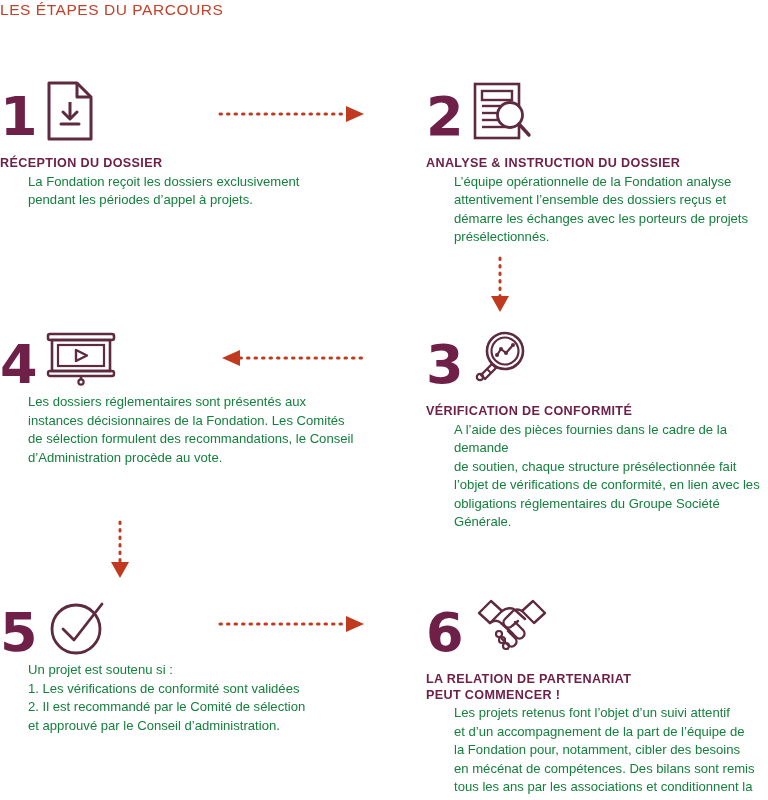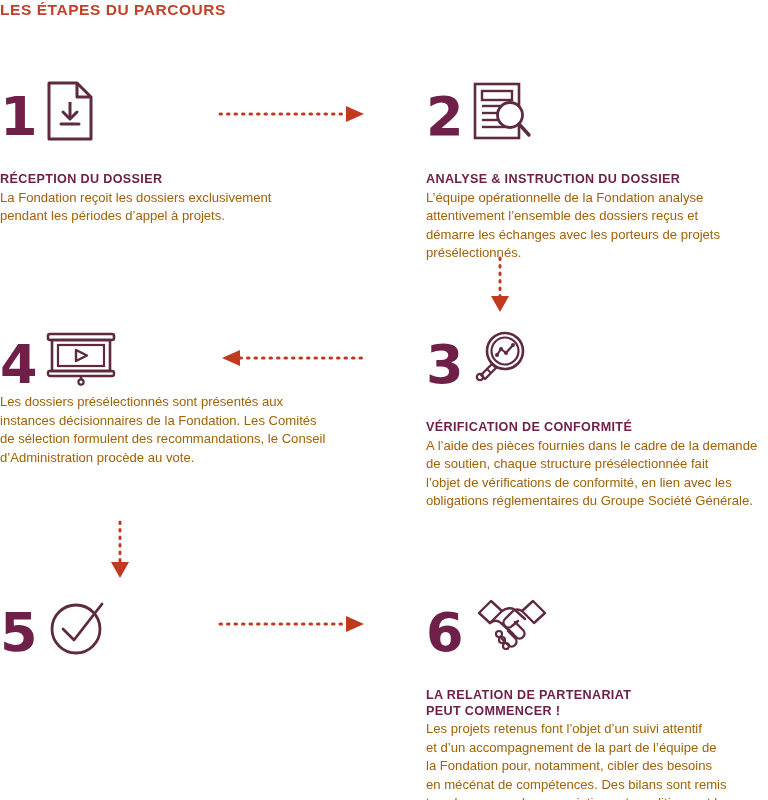--- a/index.html
+++ b/index.html
@@ -14,21 +14,21 @@
     font-family: "Liberation Sans", sans-serif;
     overflow: hidden;
   }
 
   
   .page-title {
     position: absolute;
     left: 0px;
     top: 0px;
     font-size: 15.5px;
-    font-weight: bold;
+    font-weight: normal;
     letter-spacing: 0.55px;
     color: #C1422B;
     line-height: 20px;
   }
 
   
   .step {
     position: absolute;
   }
   .step-head {
@@ -52,29 +52,30 @@
   }
   .step-icon svg {
     display: block;
   }
   .step-title {
     font-size: 12.6px;
     font-weight: bold;
     letter-spacing: 0.35px;
     color: #6E2049;
     line-height: 15.5px;
-    margin-top: 28px;
+    margin-top: 12px;
     white-space: pre-line;
   }
   .step-body {
     font-size: 13.1px;
-    color: #a16207;
+    color: #15803d;
     line-height: 18.6px;
     margin-top: 1px;
     white-space: pre-line;
+    padding-left: 28px;
   }
 
   
   .connector {
     position: absolute;
   }
   .connector svg { display: block; }
 </style>
 </head>
 <body>
@@ -130,21 +131,21 @@
         <rect x="3" y="2" width="66" height="6" rx="2" fill="none" stroke="#5E2A3F" stroke-width="2.6"></rect>
         <rect x="7" y="8" width="58" height="31" fill="none" stroke="#5E2A3F" stroke-width="2.6"></rect>
         <rect x="13" y="13" width="46" height="21" fill="none" stroke="#5E2A3F" stroke-width="2.2"></rect>
         <path d="M31 18 L42 23.5 L31 29 Z" fill="none" stroke="#5E2A3F" stroke-width="2.4" stroke-linejoin="round"></path>
         <rect x="3" y="39" width="66" height="5" rx="2" fill="none" stroke="#5E2A3F" stroke-width="2.4"></rect>
         <line x1="36" y1="44" x2="36" y2="48" stroke="#5E2A3F" stroke-width="2.4"></line>
         <circle cx="36" cy="50" r="2.6" fill="none" stroke="#5E2A3F" stroke-width="2.2"></circle>
       </svg>
     </span>
   </div>
-  <div class="step-body">Les dossiers présélectionnés sont présentés aux
+  <div class="step-body">Les dossiers réglementaires sont présentés aux
 instances décisionnaires de la Fondation. Les Comités
 de sélection formulent des recommandations, le Conseil
 d’Administration procède au vote.</div>
 </div>
 
 <div class="step" style="left:426px; top:330px; width:345px;">
   <div class="step-head">
     <span class="step-number">3</span>
     <span class="step-icon" style="margin-bottom:4px;">
       <svg width="62" height="58" viewBox="0 0 62 58">
@@ -171,20 +172,24 @@
 <div class="step" style="left:0px; top:598px; width:400px;">
   <div class="step-head">
     <span class="step-number">5</span>
     <span class="step-icon" style="margin-left:10px;">
       <svg width="62" height="60" viewBox="0 0 62 60">
         <circle cx="29" cy="31" r="24" fill="none" stroke="#5E2A3F" stroke-width="2.8"></circle>
         <polyline points="16,31 27,42 55,6" fill="none" stroke="#5E2A3F" stroke-width="2.8" stroke-linecap="round" stroke-linejoin="round"></polyline>
       </svg>
     </span>
   </div>
+  <div class="step-body">Un projet est soutenu si :
+1. Les vérifications de conformité sont validées
+2. Il est recommandé par le Comité de sélection
+et approuvé par le Conseil d’administration.</div>
 </div>
 
 <div class="step" style="left:426px; top:598px; width:345px;">
   <div class="step-head">
     <span class="step-number">6</span>
     <span class="step-icon" style="margin-left:12px; margin-bottom:6px;">
       <svg width="74" height="56" viewBox="0 0 74 56">
         <path d="M4 15 L16 3 L27 13 L15 25 Z" fill="none" stroke="#5E2A3F" stroke-width="2.4" stroke-linejoin="round"></path>
         <path d="M70 15 L58 3 L47 13 L59 25 Z" fill="none" stroke="#5E2A3F" stroke-width="2.4" stroke-linejoin="round"></path>
         <path d="M27 13 C31 10 37 9 40 12 L50 21" fill="none" stroke="#5E2A3F" stroke-width="2.4" stroke-linecap="round" stroke-linejoin="round"></path>

